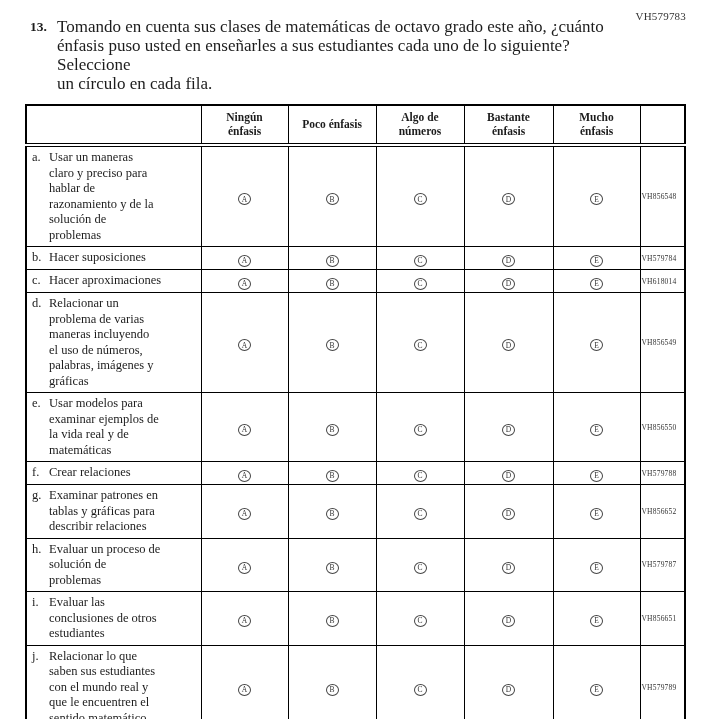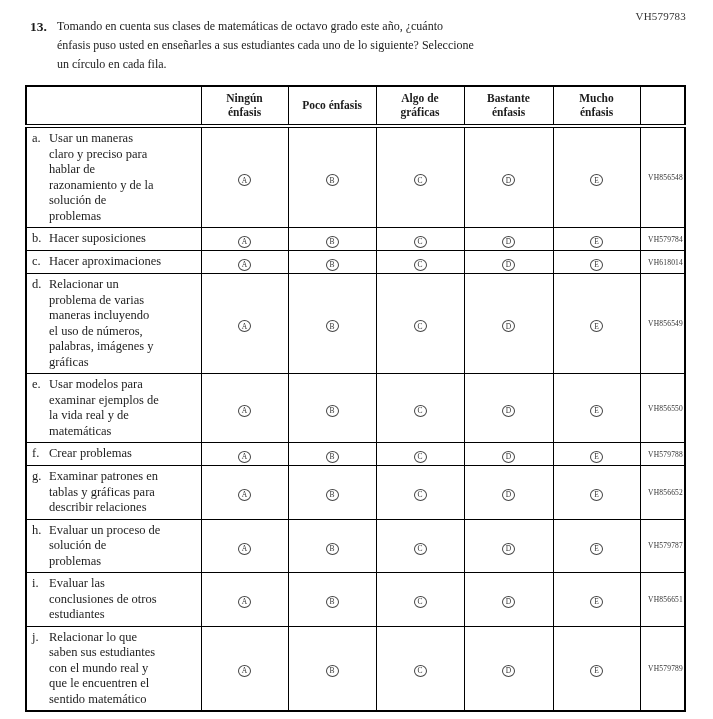--- a/index.html
+++ b/index.html
@@ -12,21 +12,21 @@
     position:absolute;top:10px;right:27px;
     font-size:11px;letter-spacing:.2px;color:#333;
   }
   .question{
     display:flex;margin:17px 0 0 30px;width:615px;
   }
   .q-num{
     font-weight:bold;font-size:13.5px;line-height:19px;width:27px;flex:none;
   }
   .q-text{
-    font-size:12px;line-height:19px;white-space:pre-line;flex:1;
+    font-size:17px;line-height:19px;white-space:pre-line;flex:1;
   }
   .q-text b{font-weight:normal;}
   table{
     border-collapse:collapse;table-layout:fixed;
     margin:11px 0 0 25px;border:2px solid #000;
   }
   th,td{border:1.5px solid #000;}
   thead th{
     border-bottom:4px double #000;
     font-size:11.5px;line-height:13.5px;font-weight:bold;
@@ -46,21 +46,21 @@
   td.opt-cell{
     text-align:center;vertical-align:middle;padding:2px 0;
   }
   .circle{
     display:inline-flex;align-items:center;justify-content:center;
     width:13px;height:12px;border:1px solid #454545;border-radius:50%;
     font-size:7.5px;line-height:1;color:#333;box-sizing:border-box;
     cursor:pointer;background:#fff;
   }
   td.code-cell{
-    text-align:right;vertical-align:middle;
+    text-align:left;vertical-align:middle;
     font-size:7.5px;letter-spacing:.2px;color:#333;padding:1px;
   }
 </style>
 </head>
 <body>
 
 <div class="top-code">VH579783</div>
 
 <div class="question">
   <div class="q-num">13.</div>
@@ -79,21 +79,21 @@
       <col style="width:87px">
     <col style="width:45px">
   </colgroup>
   <thead>
     <tr>
       <th></th>
       <th>Ningún
 énfasis</th>
       <th>Poco énfasis</th>
       <th>Algo de
-gráficas</th>
+números</th>
       <th>Bastante
 énfasis</th>
       <th>Mucho
 énfasis</th>
       <th></th>
     </tr>
   </thead>
   <tbody>
   <tr>
     <td class="label-cell">
@@ -180,21 +180,21 @@
     <td class="opt-cell"><span class="circle">C</span></td>
     <td class="opt-cell"><span class="circle">D</span></td>
     <td class="opt-cell"><span class="circle">E</span></td>
     <td class="code-cell">VH856550</td>
   </tr>
 
   <tr>
     <td class="label-cell">
       <div class="hang">
         <span class="row-letter">f.</span>
-            <span class="row-label">Crear problemas</span>
+            <span class="row-label">Crear relaciones</span>
       </div>
     </td>
     <td class="opt-cell"><span class="circle">A</span></td>
     <td class="opt-cell"><span class="circle">B</span></td>
     <td class="opt-cell"><span class="circle">C</span></td>
     <td class="opt-cell"><span class="circle">D</span></td>
     <td class="opt-cell"><span class="circle">E</span></td>
     <td class="code-cell">VH579788</td>
   </tr>
 

